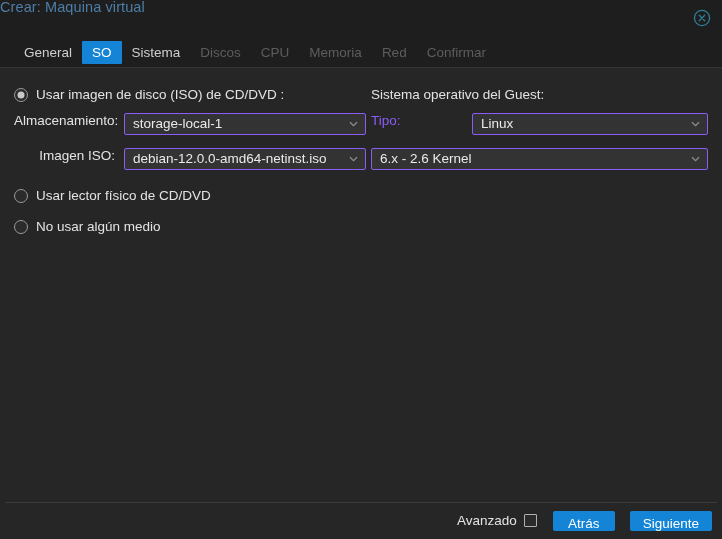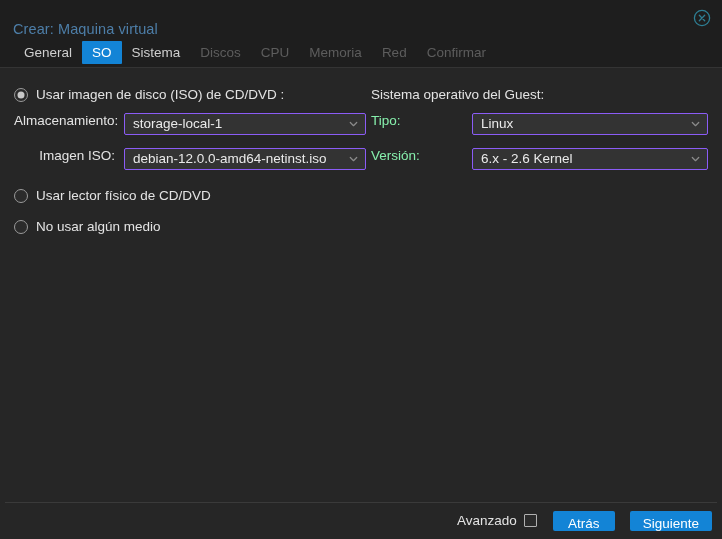--- a/index.html
+++ b/index.html
@@ -22,22 +22,21 @@
     flex-direction: column;
   }
 
   
   .titlebar {
     position: relative;
     height: 36px;
     flex: 0 0 36px;
     background: #1e1e1e;
     display: flex;
-    align-items: flex-end;
-    padding-left: 13px;
+    align-items: flex-start;
   }
   .title-text {
     font-size: 14.5px;
     color: #4d7ea8;
     letter-spacing: .1px;
     line-height: 1;
   }
   .close-btn {
     position: absolute;
     right: 8px;
@@ -150,21 +149,21 @@
     color: #e3e3e3;
     padding-right: 9px;
     line-height: 16px;
     white-space: nowrap;
   }
   .label-right {
     width: 101px;
     flex: 0 0 101px;
     text-align: left;
     font-size: 13.5px;
-    color: #86efac;
+    color: #8b5cf6;
     line-height: 16px;
     white-space: nowrap;
   }
 
   .select {
     position: relative;
     flex: 1 1 auto;
     height: 22px;
     background: #333333;
     border: 1px solid #8b5cf6;
@@ -352,21 +351,20 @@
             <svg width="9" height="9" viewBox="0 0 9 9">
               <path d="M1.3 3 L4.5 6.2 L7.7 3" fill="none" stroke="#8a8a8a" stroke-width="1.25" stroke-linecap="round" stroke-linejoin="round"></path>
             </svg>
           </span>
         </div>
       </div>
 
       <div class="spacer-6"></div>
 
       <div class="row">
-        <span class="label-right">Versión:</span>
         <div class="select">
           <span class="sel-value">6.x - 2.6 Kernel</span>
           <span class="chev">
             <svg width="9" height="9" viewBox="0 0 9 9">
               <path d="M1.3 3 L4.5 6.2 L7.7 3" fill="none" stroke="#8a8a8a" stroke-width="1.25" stroke-linecap="round" stroke-linejoin="round"></path>
             </svg>
           </span>
         </div>
       </div>
 

